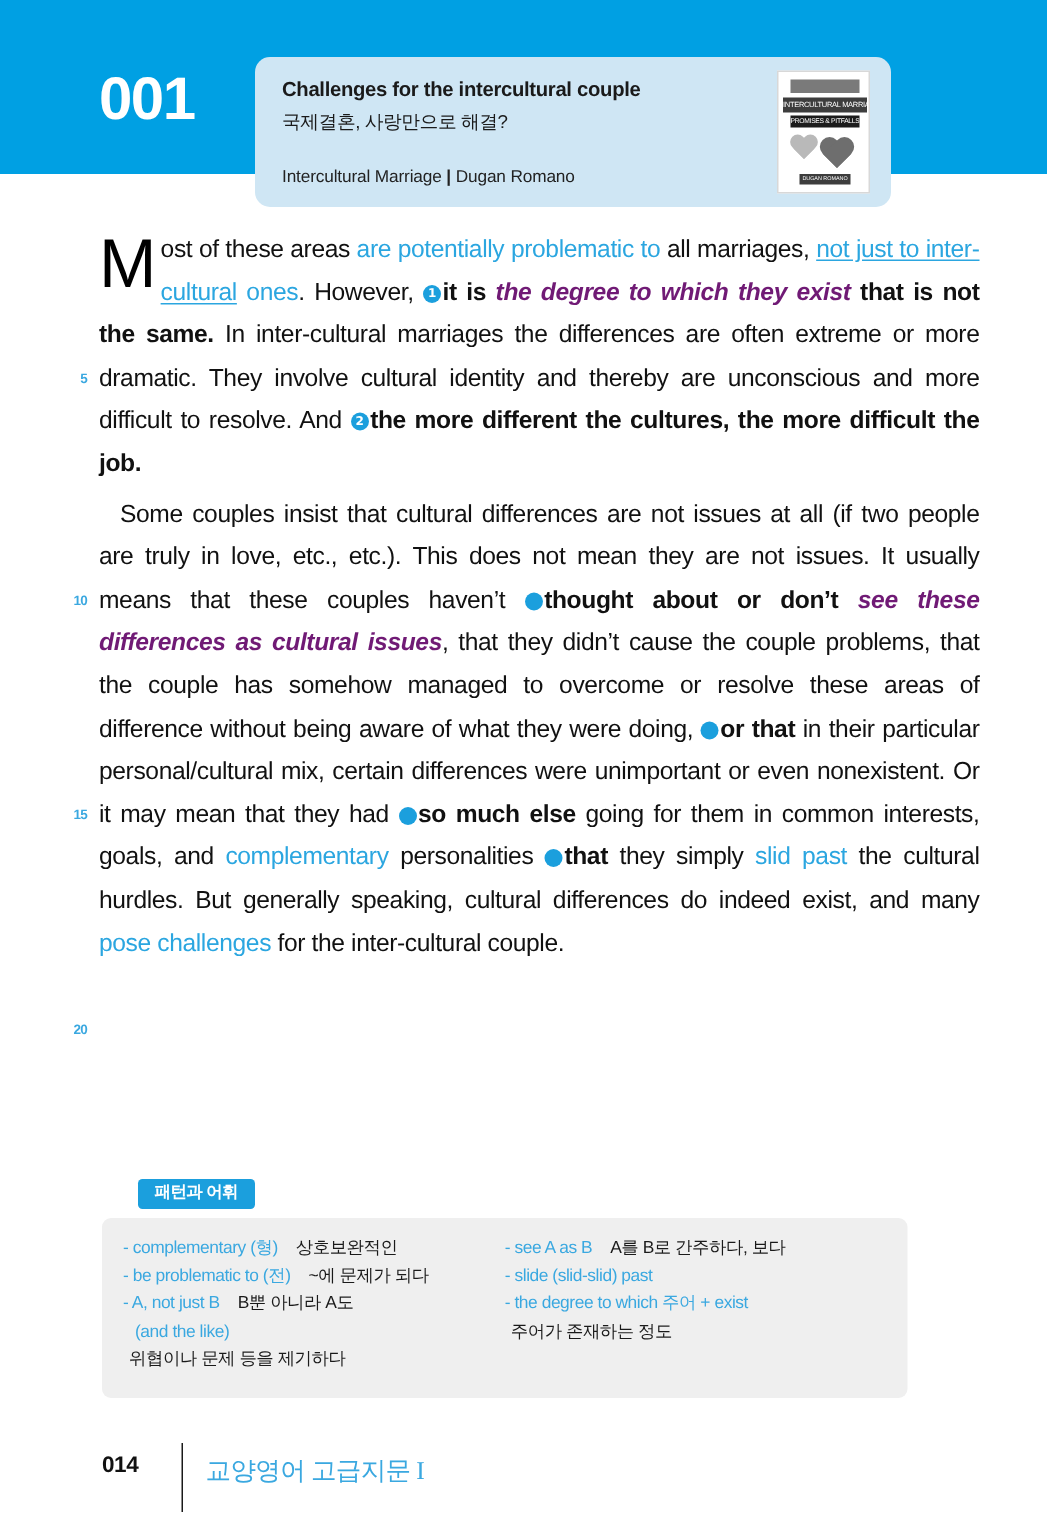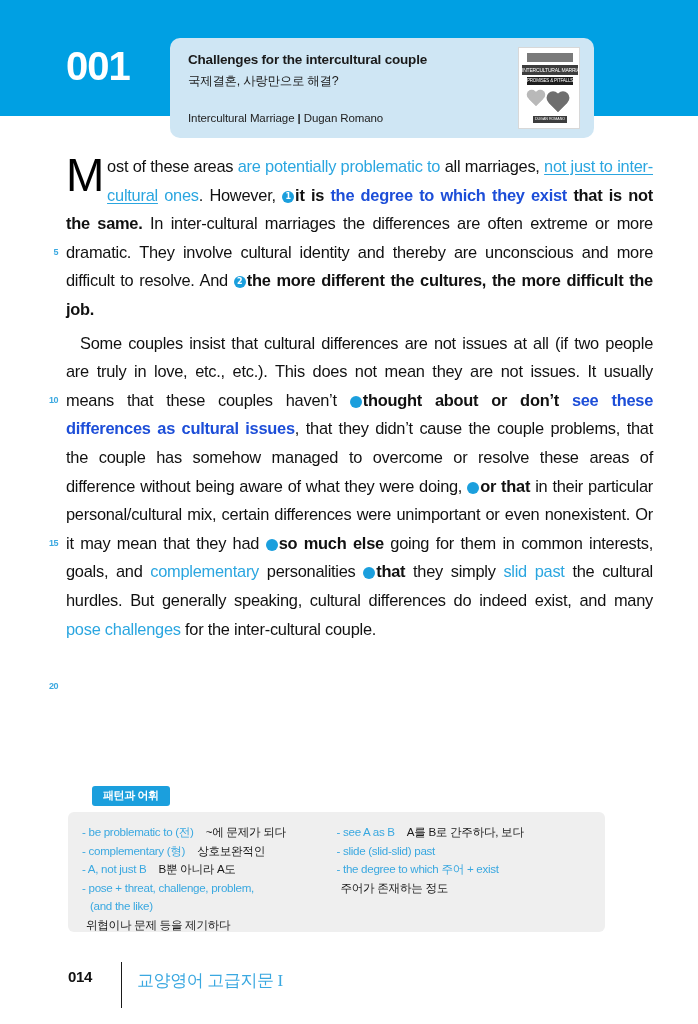--- a/index.html
+++ b/index.html
@@ -147,21 +147,21 @@
     font-size: 46px;
     line-height: 40px;
     font-weight: normal;
     color: #000000;
     padding: 2px 3px 0 0;
     margin-top: 1px;
   }
   .hl { color: #2ba6e0; }
   .hl-u { color: #2ba6e0; text-decoration: underline; text-underline-offset: 2px; }
   .bold { font-weight: bold; color: #111111; }
-  .bold-hl { font-weight: bold; color: #1d4ed8; }
+  .bold-hl { font-weight: bold; color: #701a75; font-style: italic; }
   .marker {
     display: inline-block;
     width: 12px; height: 12px;
     border-radius: 50%;
     background: #1b9fdd;
     color: #ffffff;
     font-size: 8px;
     line-height: 12px;
     text-align: center;
     font-weight: bold;
@@ -316,30 +316,27 @@
     <span class="linenum" style="top:343.2px">20</span>
   </p>
 </div>
 
 <div id="vocab-section">
   <div id="vocab-badge">패턴과 어휘</div>
 
   <div id="vocab-box">
     <div class="vcol">
       <div class="vitem">
+        <span>- complementary (형)</span><span class="gap"></span><span class="ko">상호보완적인</span>
+      </div>
+      <div class="vitem">
         <span>- be problematic to (전)</span><span class="gap"></span><span class="ko">~에 문제가 되다</span>
       </div>
       <div class="vitem">
-        <span>- complementary (형)</span><span class="gap"></span><span class="ko">상호보완적인</span>
-      </div>
-      <div class="vitem">
         <span>- A, not just B</span><span class="gap"></span><span class="ko">B뿐 아니라 A도</span>
-      </div>
-      <div class="vitem">
-        <span>- pose + threat, challenge, problem,</span>
       </div>
       <div class="vsub">(and the like)</div>
       <div class="vko">위협이나 문제 등을 제기하다</div>
     </div>
 
     <div class="vcol">
       <div class="vitem">
         <span>- see A as B</span><span class="gap"></span><span class="ko">A를  B로 간주하다, 보다</span>
       </div>
       <div class="vitem">

